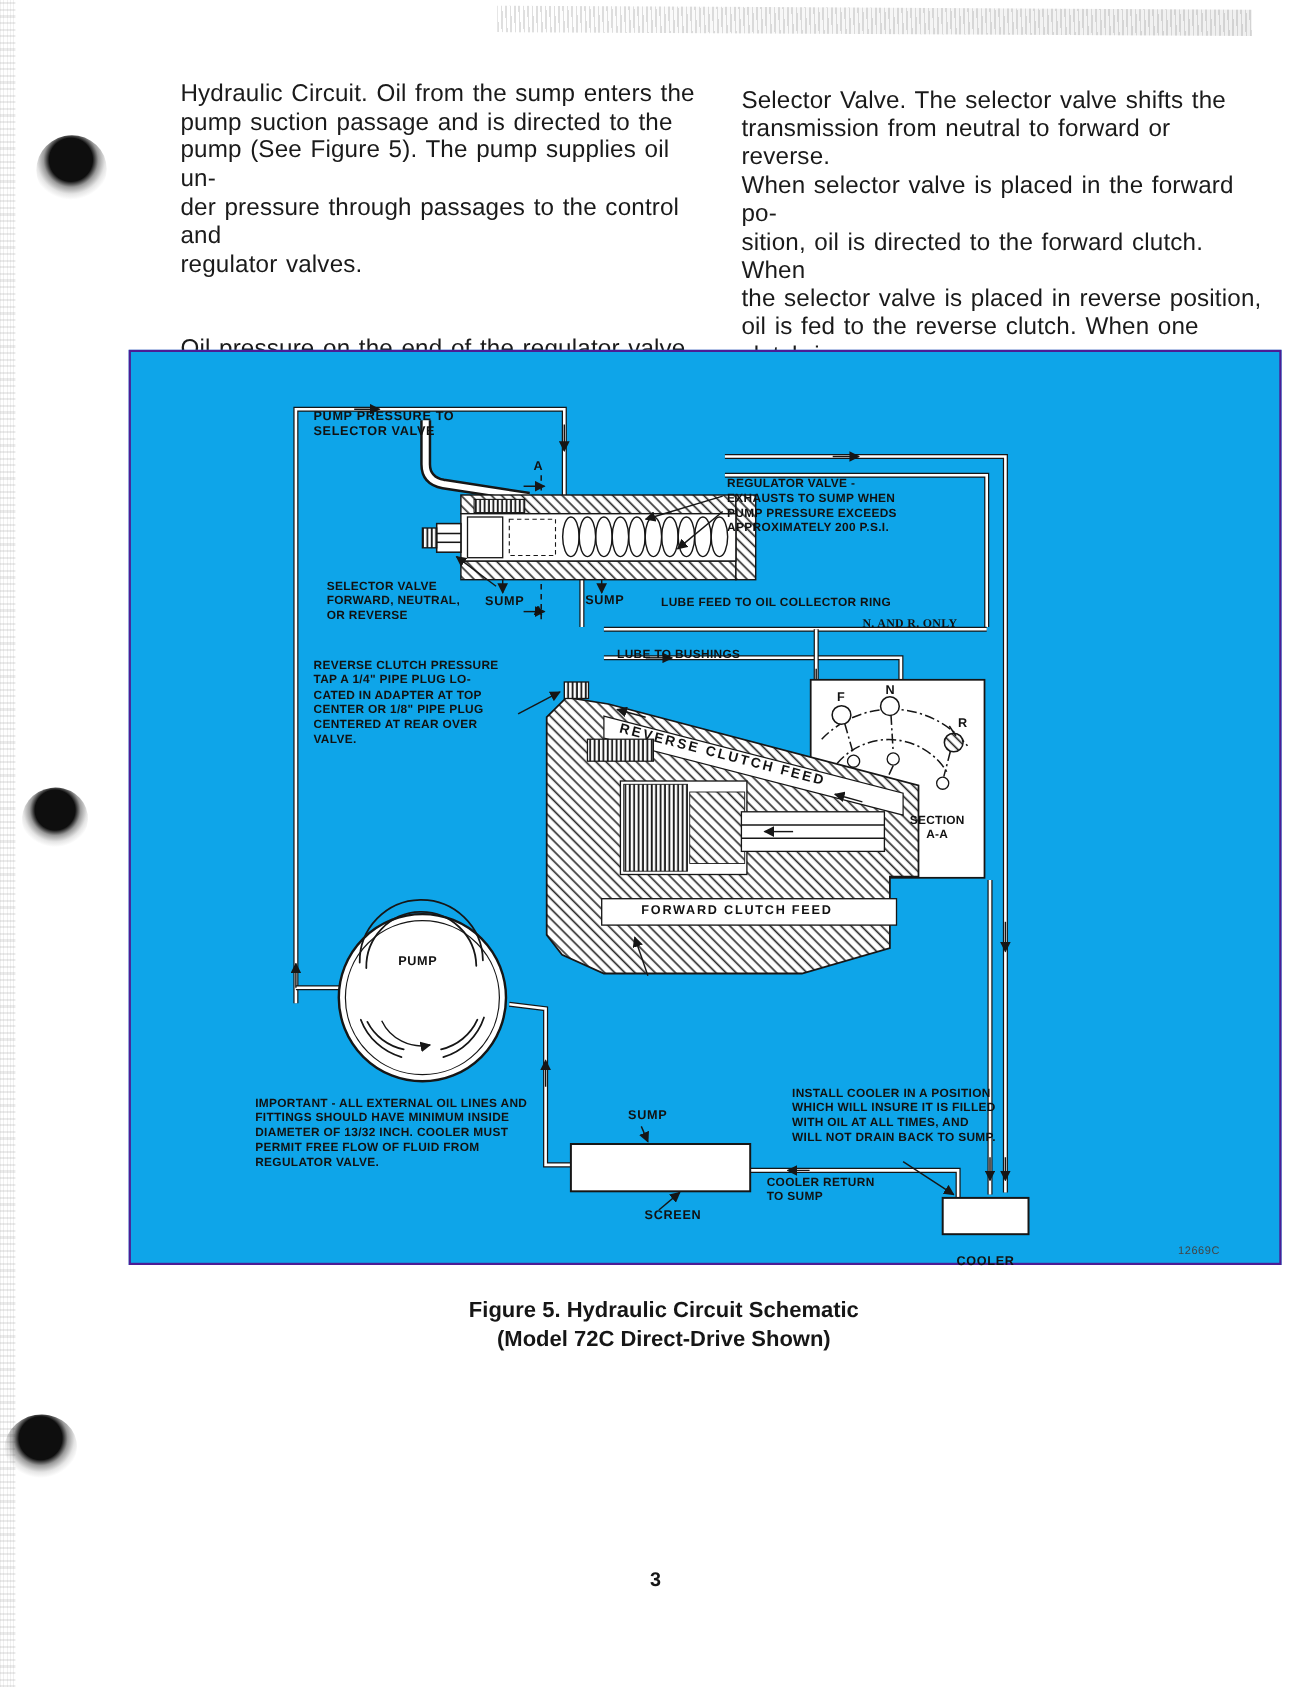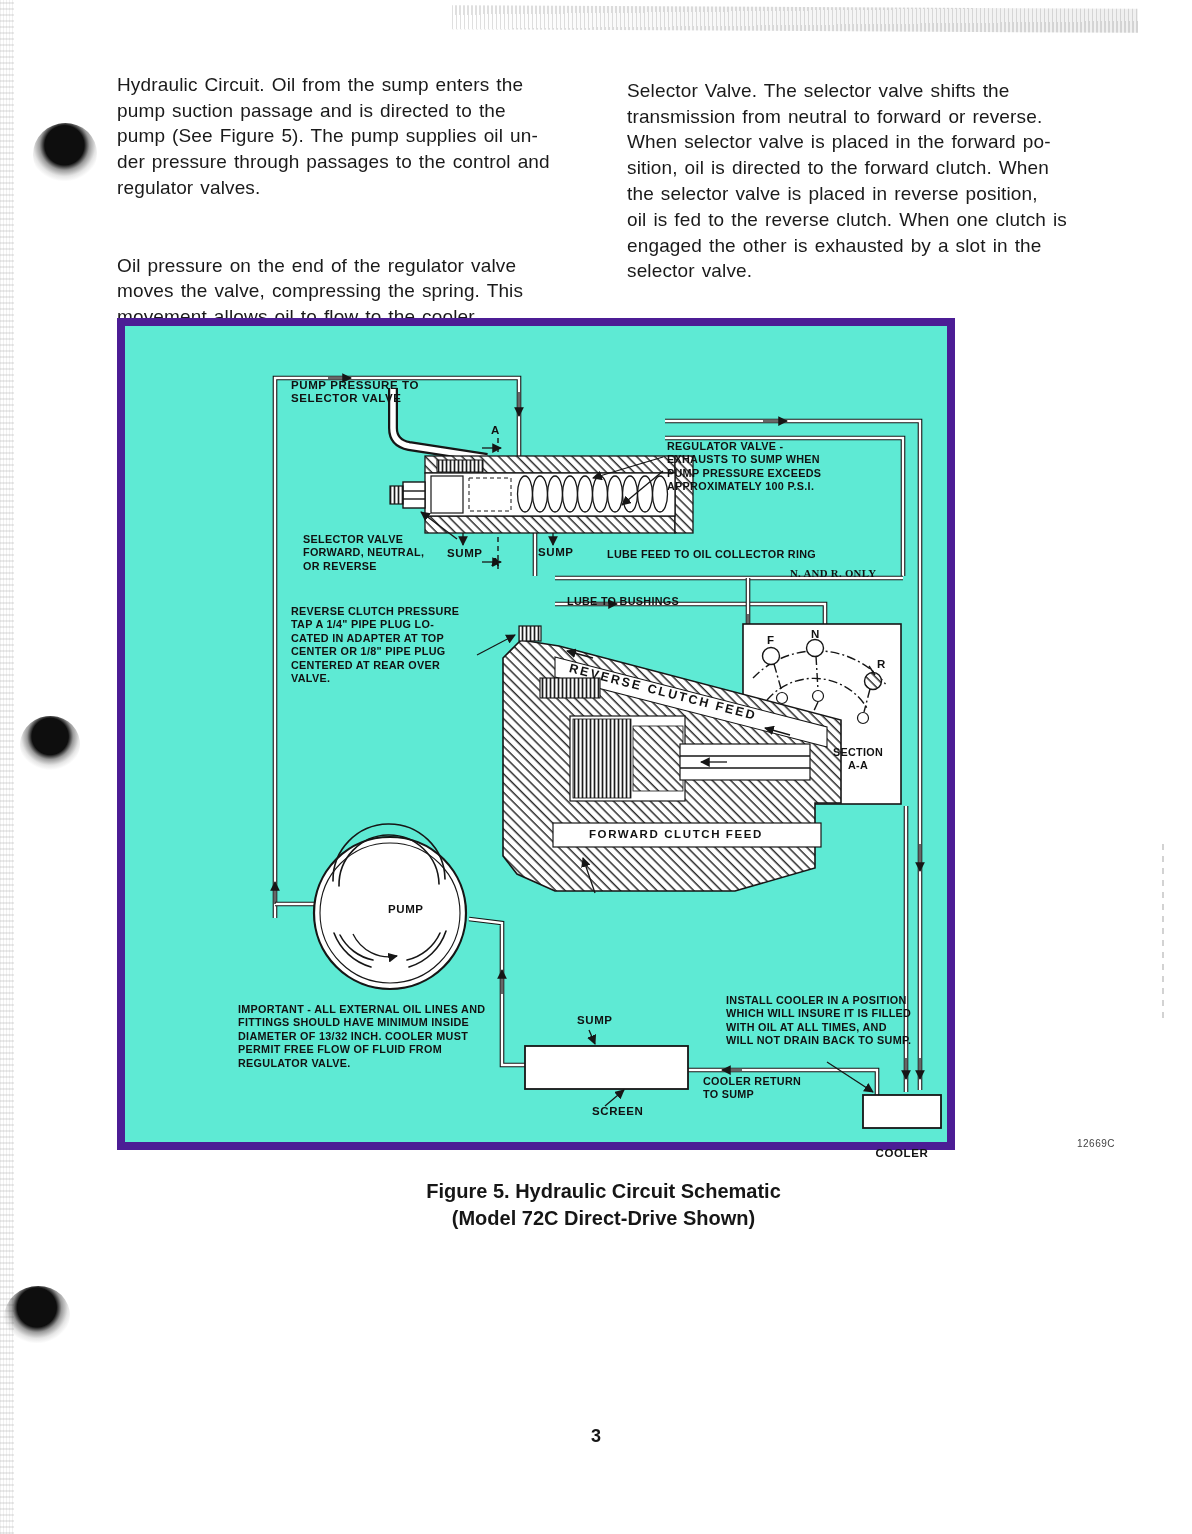--- a/index.html
+++ b/index.html
@@ -1,24 +1,24 @@
 <!DOCTYPE html>
 <html><head>
 <meta charset="utf-8">
 <style>
   html,body{margin:0;padding:0;background:#d8d8d8;}
   .page{position:relative;width:1192px;height:1534px;background:#fff;overflow:hidden;
         font-family:"Liberation Sans",sans-serif;color:#161616;}
   
-  .col{position:absolute;font-size:19px;line-height:25.8px;letter-spacing:.15px;
-       word-spacing:1.5px;white-space:pre-line;color:#1a1a1a;}
+  .col{position:absolute;font-size:22px;line-height:25.8px;letter-spacing:.15px;
+       word-spacing:1.5px;white-space:pre-line;color:#1a1a1a;margin-left:47px;}
   .col .para{margin:0 0 26px 0;}
   
-  .figure{position:absolute;left:117px;top:318px;width:838px;height:832px;
-          border:8px solid #4c1d95;box-sizing:border-box;background:#5eead4;}
+  .figure{position:absolute;left:117px;top:318px;width:1048px;height:832px;
+          border:2px solid #4c1d95;box-sizing:border-box;background:#0ea5e9;}
   .figure svg{position:absolute;left:0;top:0;}
   .lb{position:absolute;font-weight:700;font-size:10.8px;line-height:13.4px;
       letter-spacing:.3px;color:#111;white-space:pre-line;}
   .lb-big{font-size:11.5px;letter-spacing:.6px;}
   .lb-rot{transform:rotate(14.5deg);transform-origin:left top;font-size:12.5px;letter-spacing:2.2px;}
   .lb-center{text-align:center;}
   .fig-code{position:absolute;font-size:10px;letter-spacing:.5px;color:#444;font-weight:400;}
   
   .caption{position:absolute;left:117px;top:1178px;width:973px;text-align:center;
            font-weight:700;font-size:20px;line-height:27px;}
@@ -269,21 +269,21 @@
         <path class="ln" d="M744,340 L750,349"></path>
       </g>
     </svg>
 
     <div class="lb lb-big" style="left:166px;top:53px;">PUMP PRESSURE TO
 SELECTOR VALVE</div>
     <div class="lb lb-big" style="left:366px;top:98px;">A</div>
     <div class="lb" style="left:542px;top:114px;">REGULATOR VALVE -
 EXHAUSTS TO SUMP WHEN
 PUMP PRESSURE EXCEEDS
-APPROXIMATELY 100 P.S.I.</div>
+APPROXIMATELY 200 P.S.I.</div>
     <div class="lb" style="left:178px;top:207px;">SELECTOR VALVE
 FORWARD, NEUTRAL,
 OR REVERSE</div>
     <div class="lb lb-big" style="left:322px;top:221px;">SUMP</div>
     <div class="lb lb-big" style="left:366px;top:230px;">A</div>
     <div class="lb lb-big" style="left:413px;top:220px;">SUMP</div>
     <div class="lb" style="left:482px;top:222px;">LUBE FEED TO OIL COLLECTOR RING</div>
     <div class="lb" style="left:665px;top:241px;font-family:Liberation Serif, serif;">N. AND R. ONLY</div>
     <div class="lb" style="left:442px;top:269px;">LUBE TO BUSHINGS</div>
     <div class="lb" style="left:166px;top:279px;">REVERSE CLUTCH PRESSURE
@@ -292,21 +292,21 @@
 CENTER OR 1/8" PIPE PLUG
 CENTERED AT REAR OVER
 VALVE.</div>
     <div class="lb lb-big" style="left:642px;top:308px;">F</div>
     <div class="lb lb-big" style="left:686px;top:302px;">N</div>
     <div class="lb lb-big" style="left:752px;top:332px;">R</div>
     <div class="lb lb-rot" style="left:446px;top:336px;">REVERSE CLUTCH FEED</div>
     <div class="lb lb-center" style="left:695px;top:420px;width:76px;">SECTION
 A-A</div>
     <div class="lb lb-big" style="left:464px;top:502px;letter-spacing:1.6px;">FORWARD CLUTCH FEED</div>
-    <div class="lb lb-big" style="left:243px;top:577px;margin-left:20px;">PUMP</div>
+    <div class="lb lb-big" style="left:243px;top:548px;">PUMP</div>
     <div class="lb" style="left:113px;top:677px;">IMPORTANT - ALL EXTERNAL OIL LINES AND
 FITTINGS SHOULD HAVE MINIMUM INSIDE
 DIAMETER OF 13/32 INCH. COOLER MUST
 PERMIT FREE FLOW OF FLUID FROM
 REGULATOR VALVE.</div>
     <div class="lb" style="left:601px;top:668px;">INSTALL COOLER IN A POSITION
 WHICH WILL INSURE IT IS FILLED
 WITH OIL AT ALL TIMES, AND
 WILL NOT DRAIN BACK TO SUMP.</div>
     <div class="lb lb-big" style="left:452px;top:688px;">SUMP</div>

